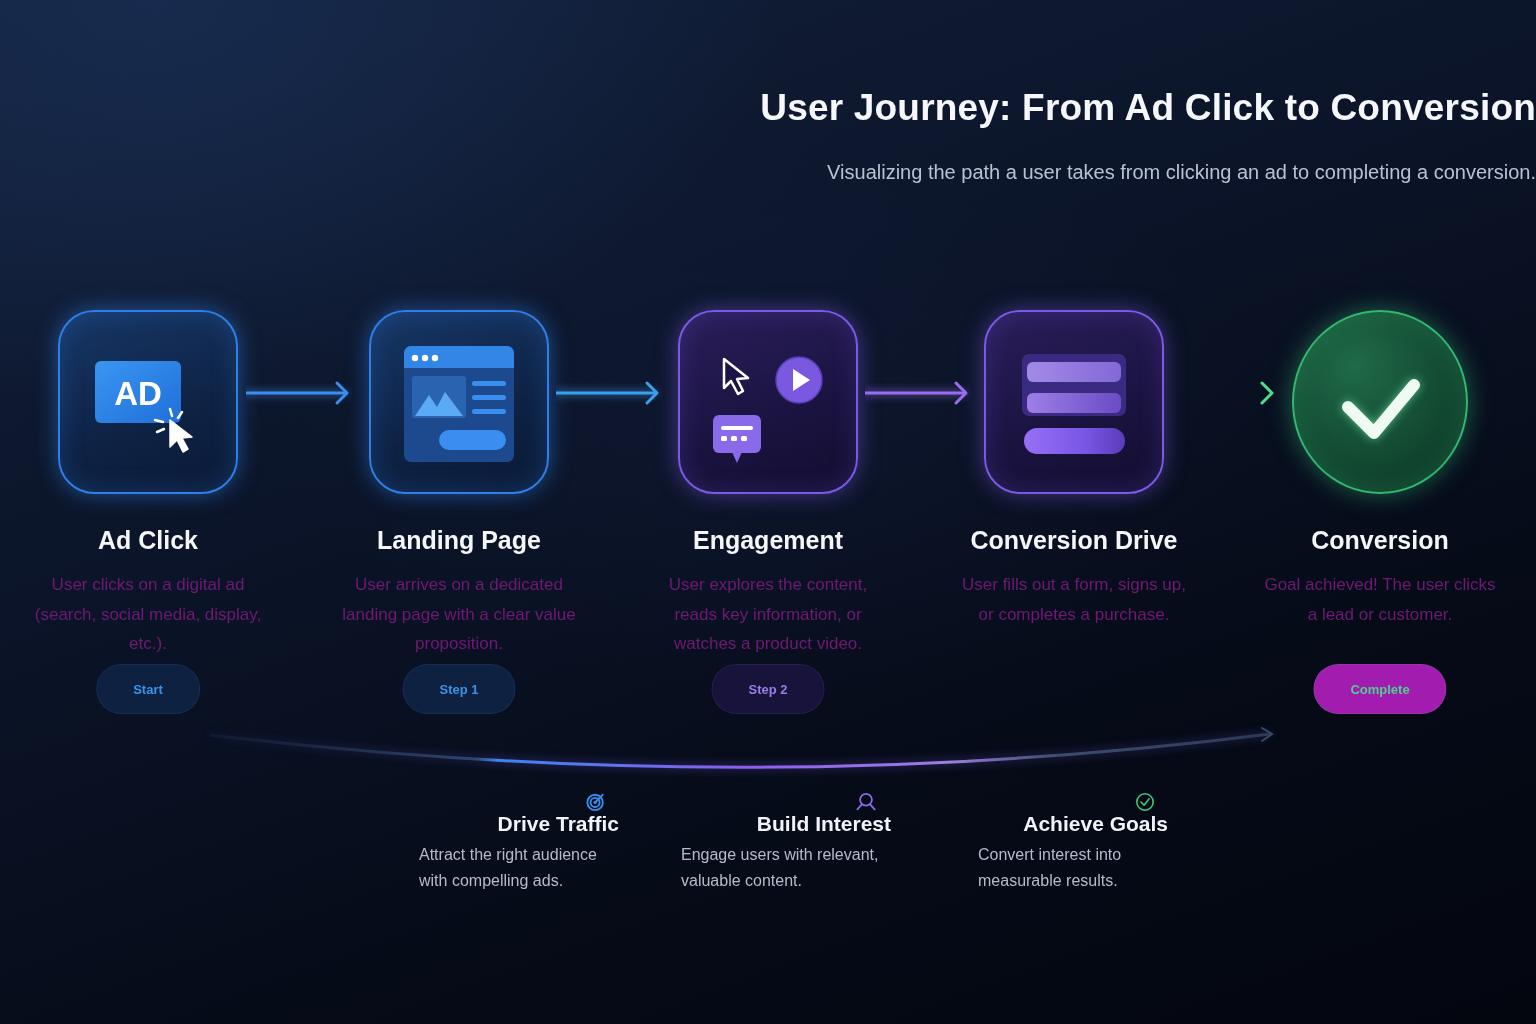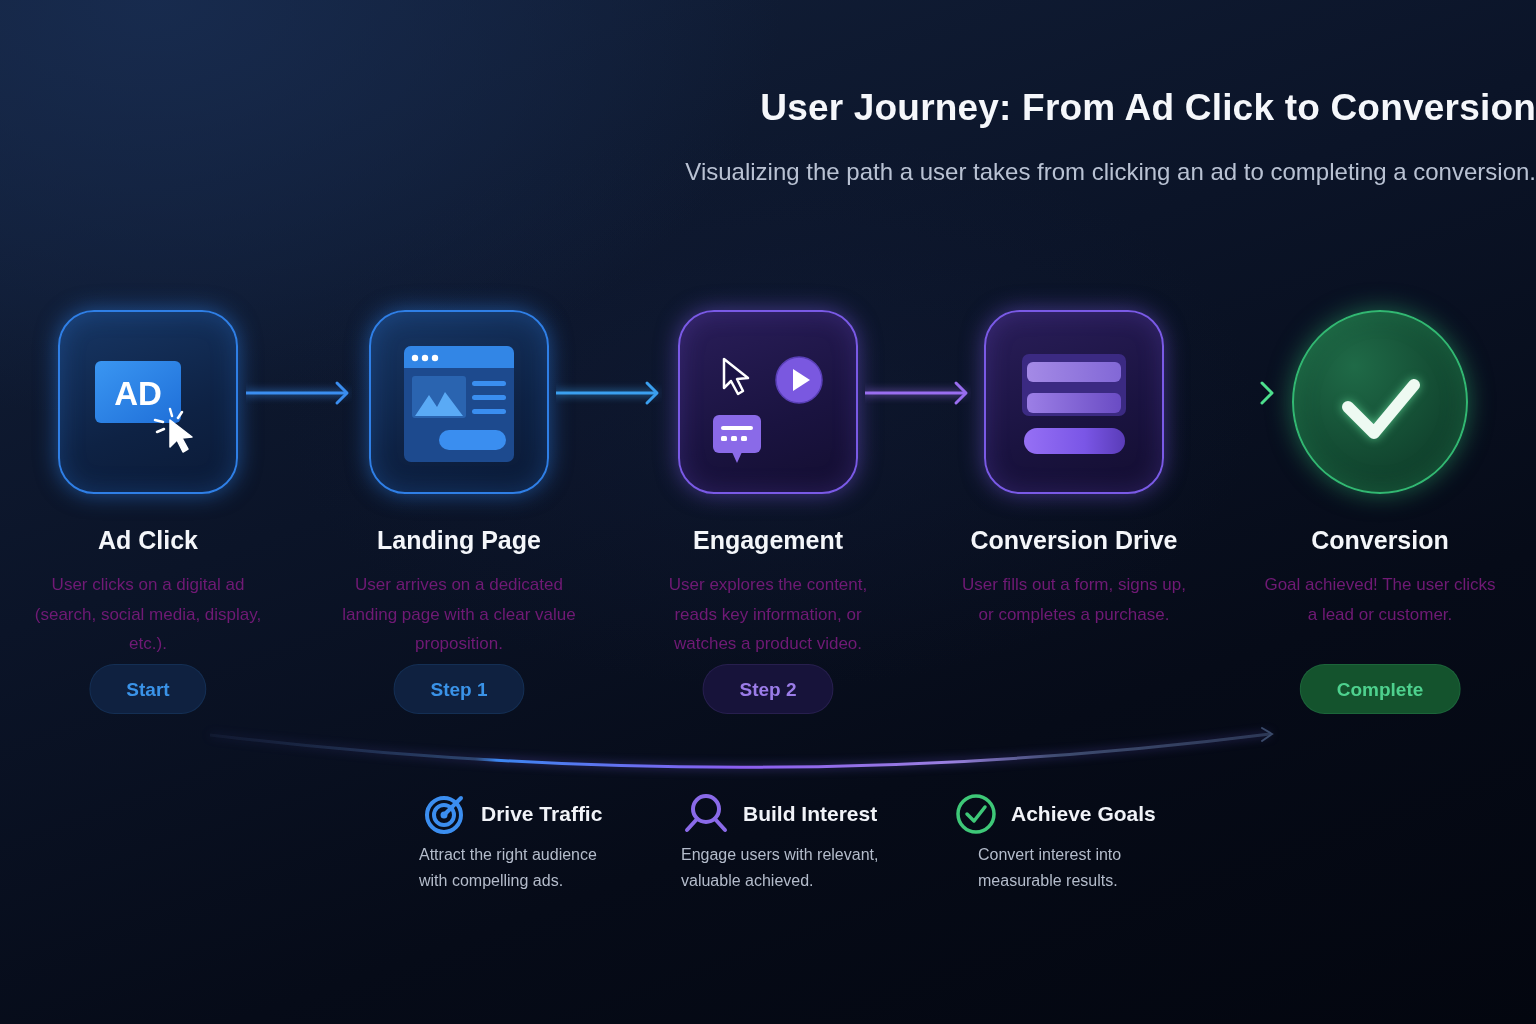--- a/index.html
+++ b/index.html
@@ -8,53 +8,53 @@
     font-family: "Liberation Sans", "DejaVu Sans", sans-serif;
     background:
       radial-gradient(ellipse 900px 600px at 10% 0%, rgba(24,44,80,0.9), rgba(24,44,80,0) 70%),
       radial-gradient(ellipse 700px 400px at 50% 40%, rgba(20,30,60,0.35), rgba(0,0,0,0) 70%),
       linear-gradient(160deg, #13213c 0%, #0b1428 40%, #060b18 70%, #03060f 100%);
     color: #fff;
     position: relative;
   }
   .header { position: absolute; top: 84px; left: 0; width: 1536px; text-align: right; }
   .title { font-size: 37px; font-weight: 700; letter-spacing: 0.2px; color: #f5f7fb; line-height: 48px; }
-  .subtitle { margin-top: 26px; font-size: 24px; color: #b9c2d3; line-height: 28px; }
+  .subtitle { margin-top: 26px; font-size: 20px; color: #b9c2d3; line-height: 28px; }
 
   .step { position: absolute; top: 300px; width: 300px; text-align: center; }
   .tile {
     position: relative; margin: 10px auto; width: 180px; height: 184px; border-radius: 36px;
     border: 2.5px solid; 
   }
   .tile.blue { border-color: #2f7fe6; background: linear-gradient(160deg, #173766 0%, #0e2244 60%, #0b1a36 100%);
     box-shadow: 0 0 22px rgba(47,127,230,0.55), inset 0 0 24px rgba(47,127,230,0.25); }
   .tile.violet { border-color: #7a5ae6; background: linear-gradient(160deg, #2a1e5a 0%, #1a1340 60%, #130e30 100%);
     box-shadow: 0 0 22px rgba(122,90,230,0.5), inset 0 0 24px rgba(122,90,230,0.22); }
   .tile.circle { width: 176px; height: 184px; border-radius: 50%; border-color: #32b872;
     background: radial-gradient(circle at 35% 30%, #1f6a47 0%, #134a32 55%, #0c2f22 100%);
     box-shadow: 0 0 24px rgba(50,184,114,0.5), inset 0 0 24px rgba(50,184,114,0.25); }
   .tile svg { position: absolute; left: 0; top: 0; }
 
   .step-title { margin-top: 30px; font-size: 25px; font-weight: 700; color: #f4f6fa; line-height: 32px; }
   .step-desc { margin: 14px auto 0; width: 240px; font-size: 17px; line-height: 29.5px; color: #701a75; }
   .pill {
     position: absolute; top: 364px; left: 50%; transform: translateX(-50%);
     height: 50px; border-radius: 25px; padding: 0 36px;
-    font-size: 19px; font-weight: 700; line-height: 50px; white-space: nowrap;
+    font-size: 13px; font-weight: 700; line-height: 50px; white-space: nowrap;
   }
   .pill.blue { background: #0f2140; color: #3a93e8; border: 1px solid rgba(58,147,232,0.12); }
   .pill.violet { background: #17133a; color: #9b7ce8; border: 1px solid rgba(155,124,232,0.12); }
-  .pill.green { background: #14532d; color: #4ed18e; border: 1px solid rgba(78,209,142,0.14); }
+  .pill.green { background: #a21caf; color: #4ed18e; border: 1px solid rgba(78,209,142,0.14); }
 
   .arrow { position: absolute; top: 378px; height: 30px; }
 
   .flow-line { position: absolute; left: 200px; top: 720px; }
 
   .benefit { position: absolute; top: 792px; }
-  .benefit-head { display: flex; align-items: center; height: 44px; }
+  .benefit-head { display: flex; align-items: flex-end; height: 44px; flex-direction: column; }
   .benefit-title { font-size: 21px; font-weight: 700; color: #f1f3f8; margin-left: 12px; }
   .benefit-desc { margin-top: 6px; font-size: 16px; line-height: 26px; color: #b4bccb; }
 </style>
 </head>
 <body>
 
 <div class="header">
   <h1 class="title">User Journey: From Ad Click to Conversion</h1>
   <p class="subtitle">Visualizing the path a user takes from clicking an ad to completing a conversion.</p>
 </div>
@@ -221,21 +221,21 @@
 
 <div class="benefit" style="left:681px">
   <div class="benefit-head">
     <svg width="50" height="44" viewBox="0 0 50 44">
       <circle cx="25" cy="17" r="13" fill="none" stroke="#8a6ae8" stroke-width="4"></circle>
       <line x1="16" y1="27" x2="6" y2="38" stroke="#8a6ae8" stroke-width="4" stroke-linecap="round"></line>
       <line x1="34" y1="27" x2="44" y2="38" stroke="#8a6ae8" stroke-width="4" stroke-linecap="round"></line>
     </svg>
     <span class="benefit-title">Build Interest</span>
   </div>
-  <div class="benefit-desc" style="width:210px">Engage users with relevant, valuable achieved.</div>
+  <div class="benefit-desc" style="width:210px">Engage users with relevant, valuable content.</div>
 </div>
 
 <div class="benefit" style="left:953px">
   <div class="benefit-head">
     <svg width="46" height="44" viewBox="0 0 46 44">
       <circle cx="23" cy="22" r="18" fill="none" stroke="#3ec878" stroke-width="3.5"></circle>
       <polyline points="14,22 21,29 32,15" fill="none" stroke="#3ec878" stroke-width="3.5" stroke-linecap="round" stroke-linejoin="round"></polyline>
     </svg>
     <span class="benefit-title">Achieve Goals</span>
   </div>

